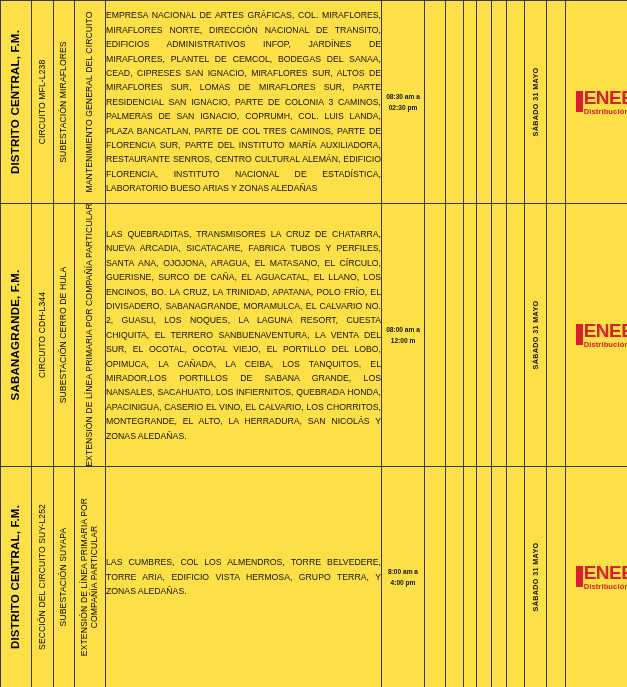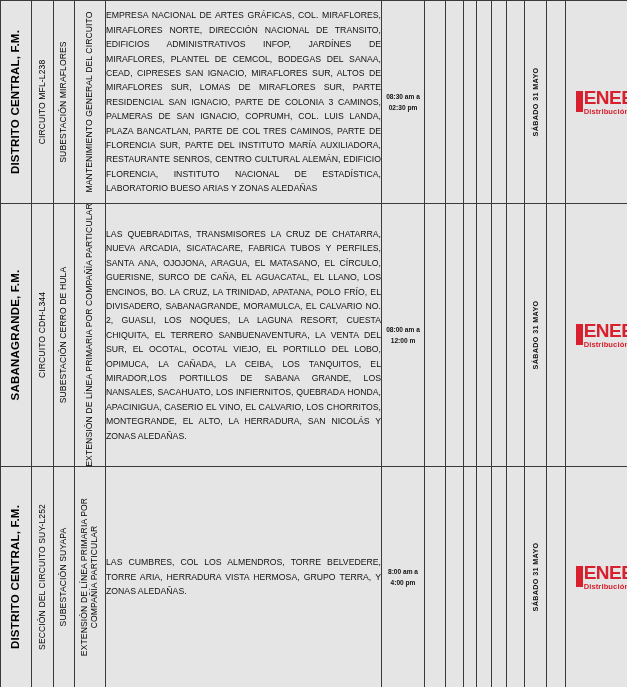--- a/index.html
+++ b/index.html
@@ -18,21 +18,21 @@
   table.outage-table {
     border-collapse: collapse;
     width: 627px;
     height: 687px;
     table-layout: fixed;
   }
   table.outage-table td {
     border: 1.6px solid #3a3a3a;
     padding: 0;
     vertical-align: middle;
-    background: #e5e5e5;
+    background: #fde047;
   }
   
   td.vcell {
     background: #fbe0d2;
     position: relative;
   }
   .vrot {
     position: absolute;
     left: 50%;
     top: 50%;
@@ -254,21 +254,21 @@
         <td class="vcell c-circuit">
           <span class="vrot">SECCIÓN DEL CIRCUITO SUY-L252</span>
         </td>
         <td class="vcell c-substation">
           <span class="vrot">SUBESTACIÓN SUYAPA</span>
         </td>
         <td class="vcell c-work">
           <span class="vrot wrapbox" style="width:190px; font-size:8.6px;">EXTENSIÓN DE LÍNEA PRIMARIA POR COMPAÑÍA PARTICULAR</span>
         </td>
         <td class="c-desc">
-          <div class="desc-text">LAS CUMBRES, COL LOS ALMENDROS, TORRE BELVEDERE, TORRE ARIA, HERRADURA VISTA HERMOSA, GRUPO TERRA, Y ZONAS ALEDAÑAS.</div>
+          <div class="desc-text">LAS CUMBRES, COL LOS ALMENDROS, TORRE BELVEDERE, TORRE ARIA, EDIFICIO VISTA HERMOSA, GRUPO TERRA, Y ZONAS ALEDAÑAS.</div>
         </td>
         <td class="c-time">
           <div class="time-text">8:00 am a 4:00 pm</div>
         </td>
         <td class="c-blank"></td>
         <td class="c-blank"></td>
         <td class="c-blank"></td>
         <td class="c-blank"></td>
         <td class="c-blank"></td>
         <td class="c-blank"></td>

